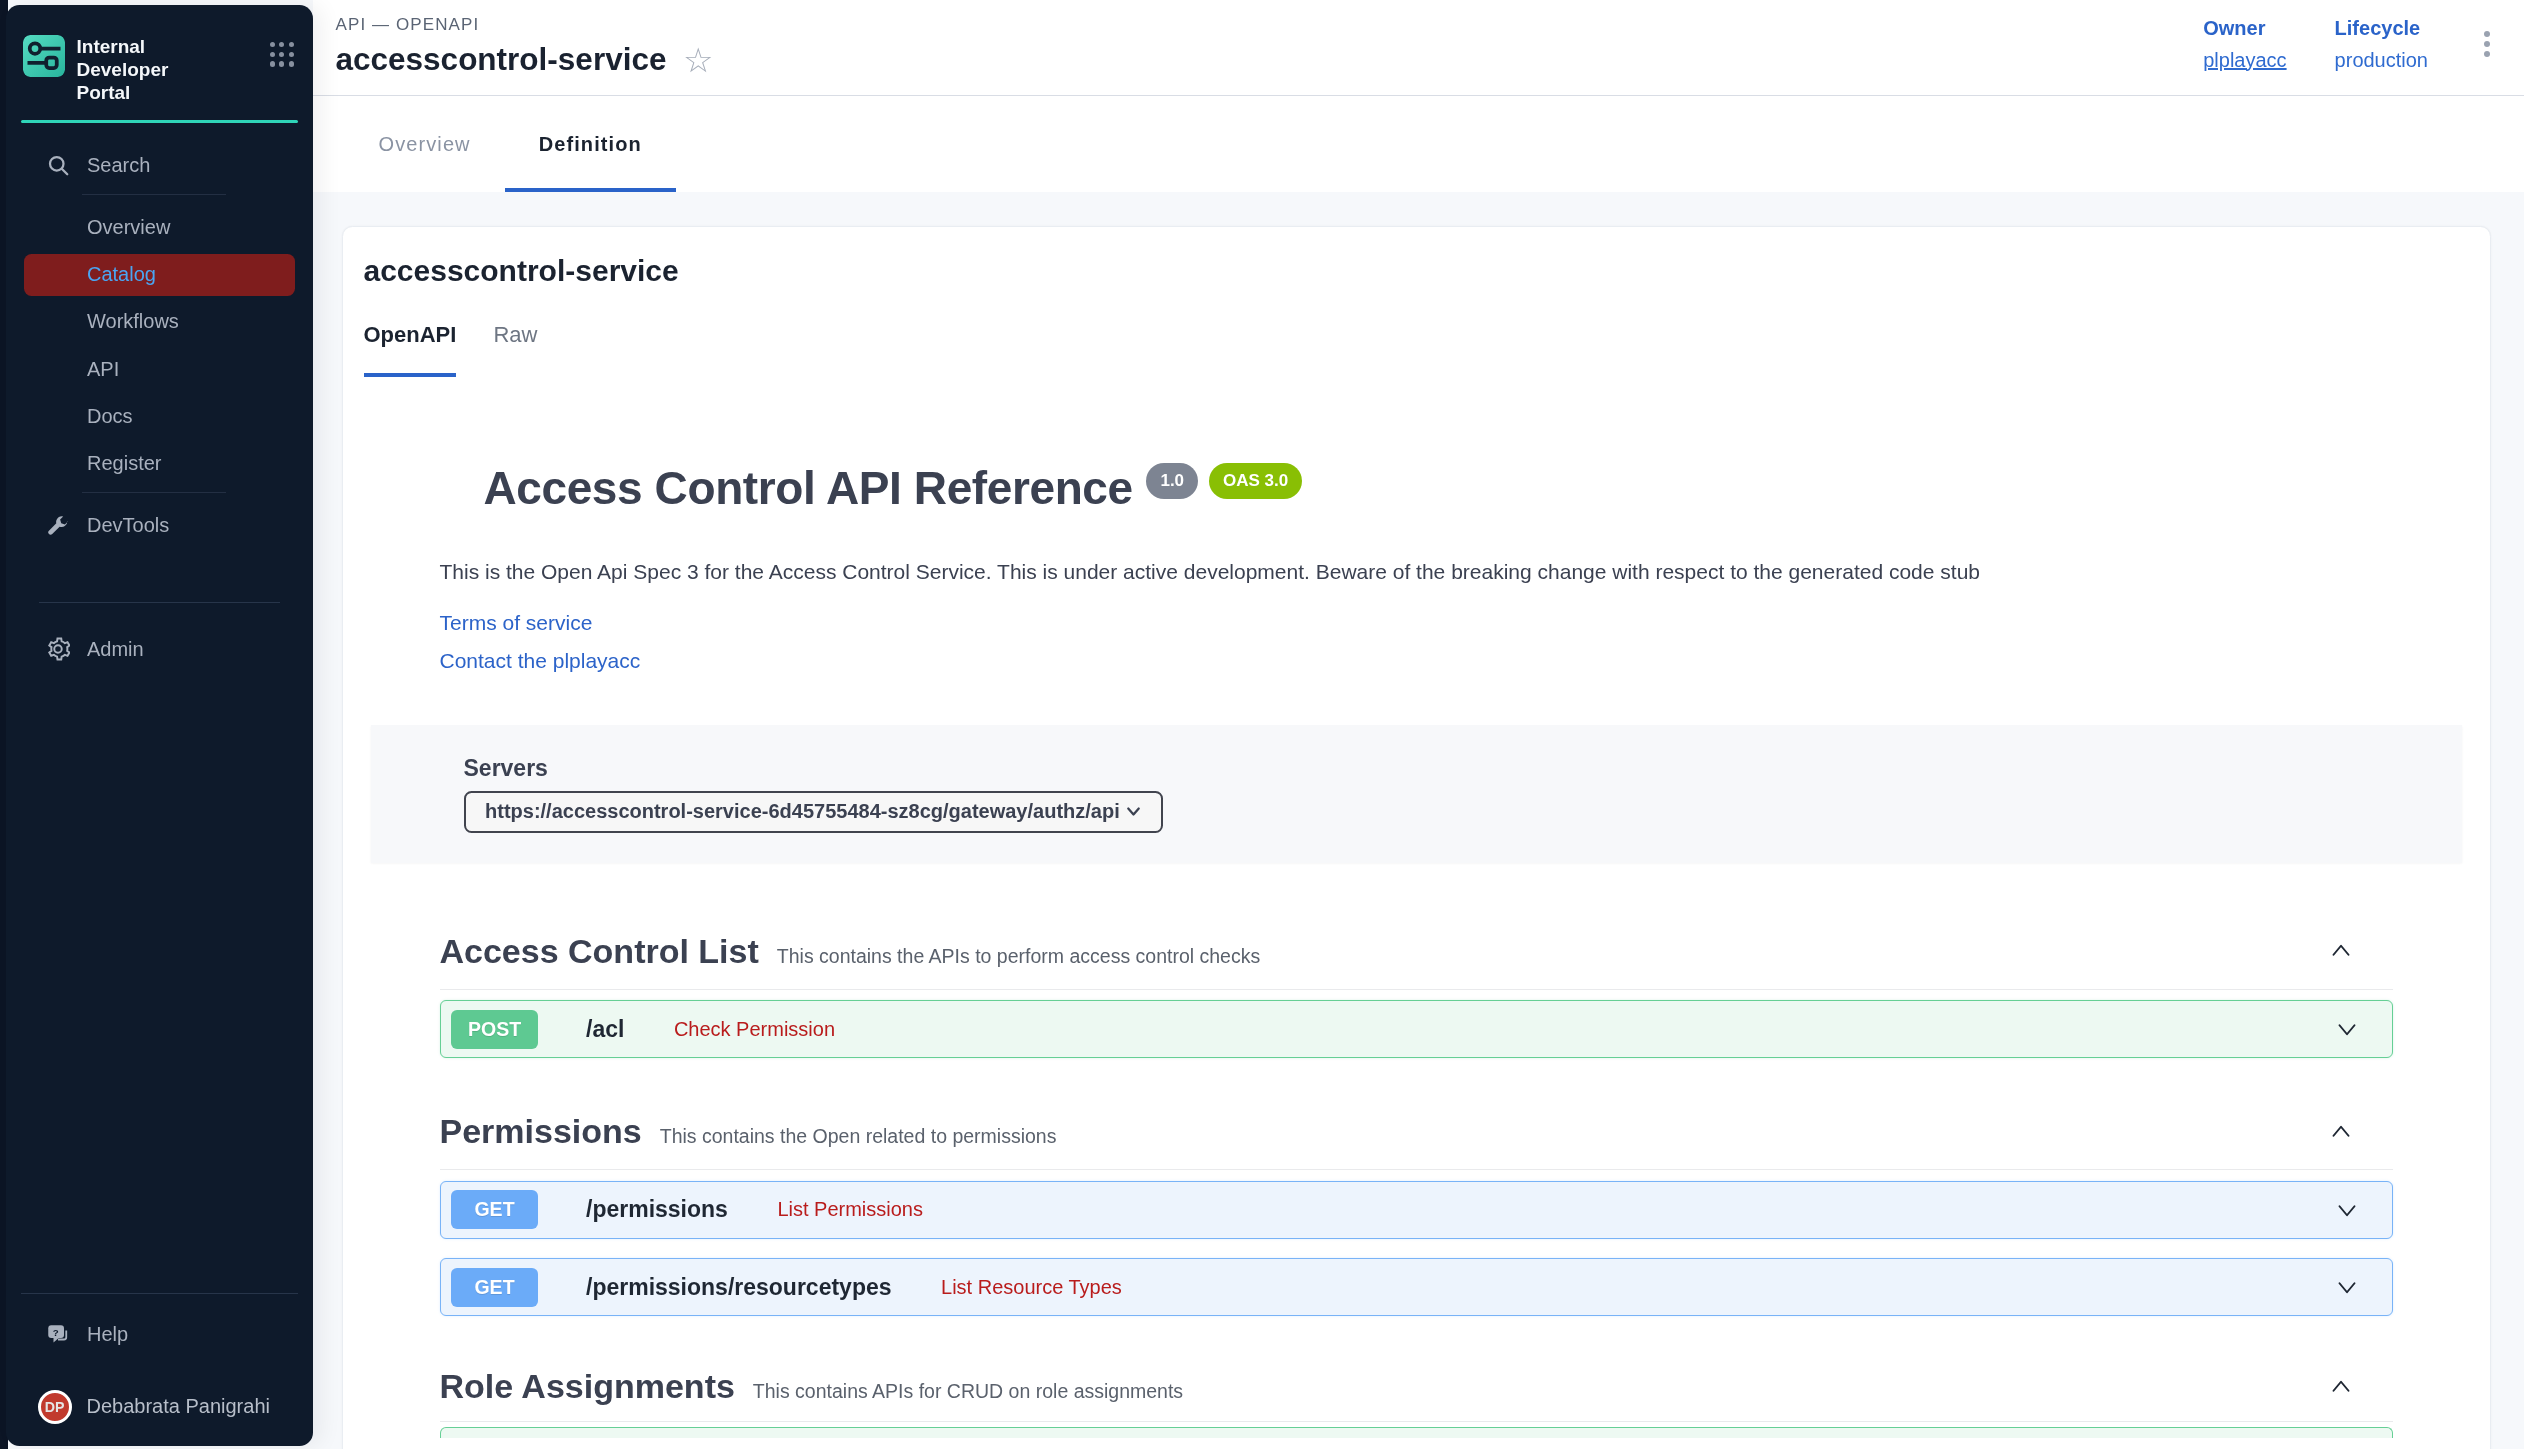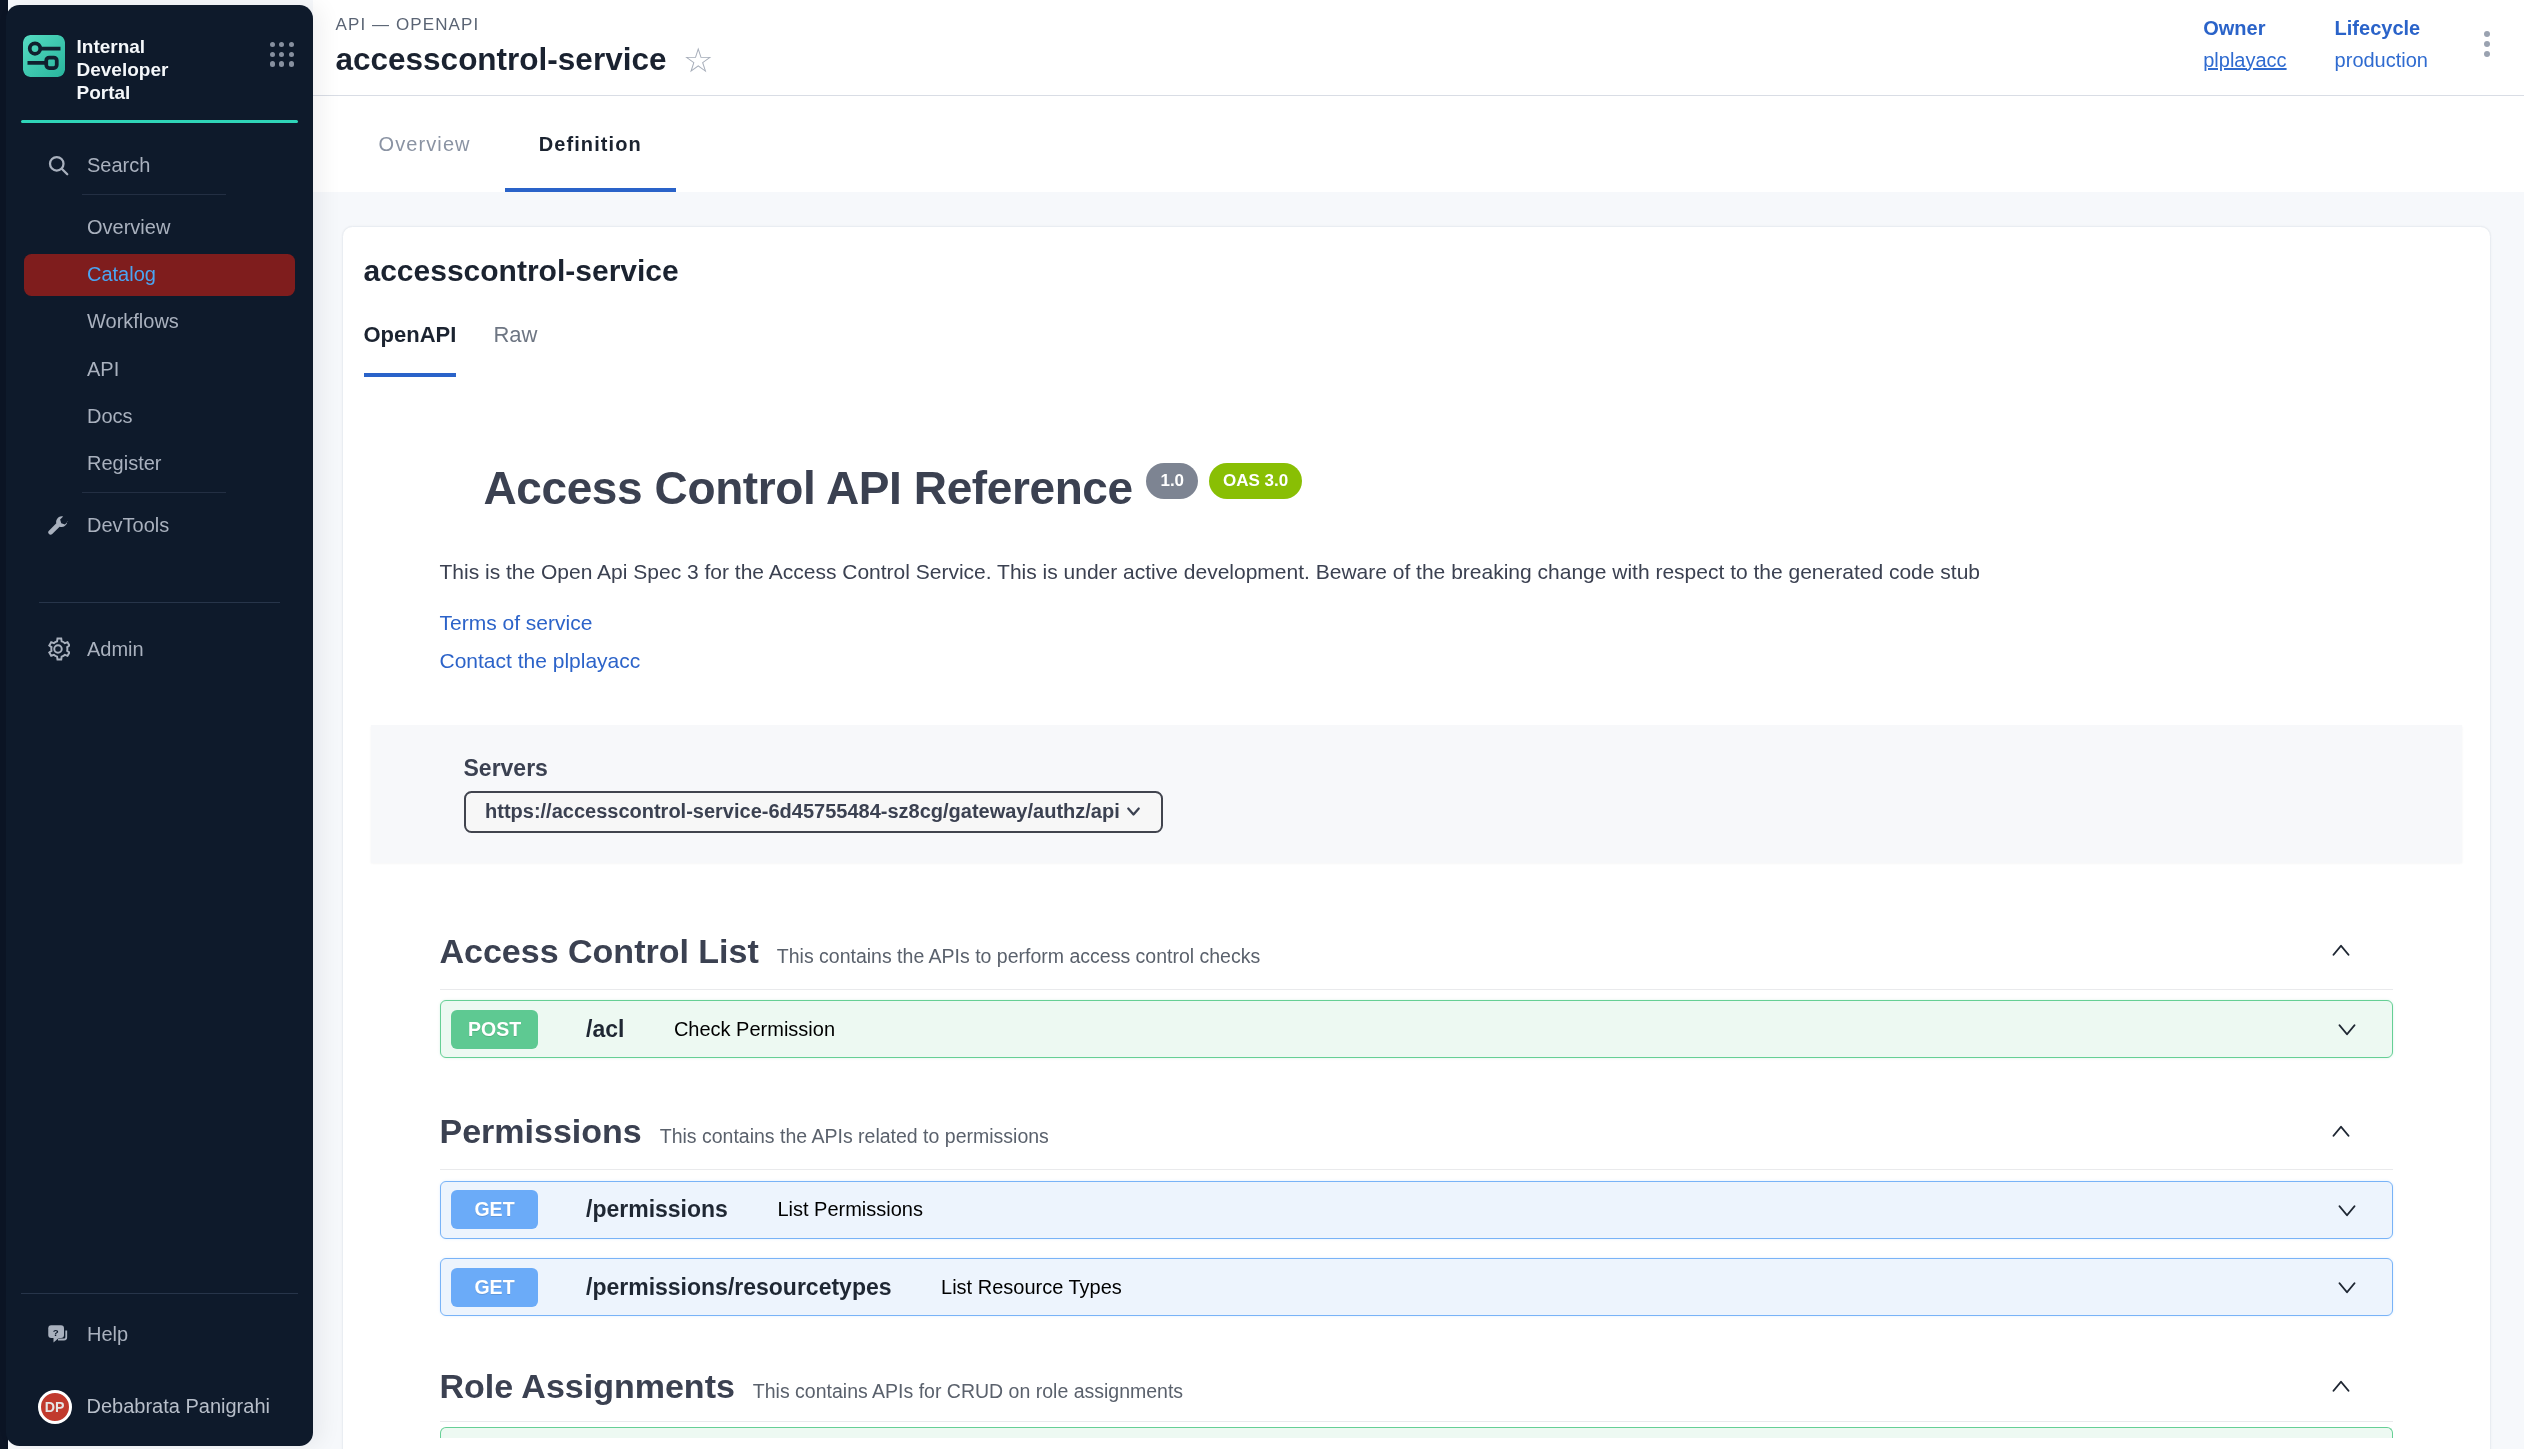--- a/index.html
+++ b/index.html
@@ -108,21 +108,21 @@
     padding:0 10.5px; cursor:pointer; border:1.5px solid;gap:24px; }
   .opblock + .opblock { margin-top:19.5px; }
   .opblock.post { background:#edf9f2; border-color:#66cf95; box-shadow:0 0 2.2px rgba(73,204,144,.25); }
   .opblock.get  { background:#edf4fd; border-color:#79b3f7; box-shadow:0 0 2.2px rgba(97,175,254,.25); }
   .method-badge { min-width:87px; height:39px; border-radius:6px; color:#fff; font-size:19.5px;
     font-weight:bold; display:flex; align-items:center; justify-content:center; padding:0 15px;
     text-shadow:0 0.7px 0.7px rgba(0,0,0,.12); }
   .opblock.post .method-badge { background:#5ec992; }
   .opblock.get  .method-badge { background:#6babf8; }
   .op-path { margin-left:24px; font-size:23px; font-weight:bold; color:#1f2733; }
-  .op-summary { margin-left:25.5px; font-size:20px; color:#000000; }
+  .op-summary { margin-left:25.5px; font-size:20px; color:#b91c1c; }
   .opblock .chev { margin-left:auto; margin-right:19.5px; }
   .opblock-sliver { margin-top:5.2px; height:10.5px; border:1.5px solid #66cf95; border-bottom:none;
     border-radius:6px 6px 0 0; background:#edf9f2; }
 
   svg.icon { display:block; }
 </style>
 </head>
 <body>
 
 <div class="left-edge"></div>
@@ -317,21 +317,21 @@
               <span class="op-summary">Check Permission</span>
               <svg class="chev icon" width="30" height="30" viewBox="0 0 40 40">
                 <polyline points="10,15 20,27 30,15" fill="none" stroke="#1f2733" stroke-width="2.6" stroke-linecap="round" stroke-linejoin="round"></polyline>
               </svg>
             </div>
           </div>
 
           <div class="section">
             <div class="section-head">
               <span class="section-title">Permissions</span>
-              <span class="section-desc">This contains the APIs related to permissions</span>
+              <span class="section-desc">This contains the Open related to permissions</span>
               <svg class="chev icon" width="30" height="30" viewBox="0 0 40 40">
                 <polyline points="10,25 20,13 30,25" fill="none" stroke="#1f2733" stroke-width="2.6" stroke-linecap="round" stroke-linejoin="round"></polyline>
               </svg>
             </div>
             <div class="section-divider"></div>
             <div class="opblock get">
               <span class="method-badge">GET</span>
               <span class="op-path">/permissions</span>
               <span class="op-summary">List Permissions</span>
               <svg class="chev icon" width="30" height="30" viewBox="0 0 40 40">

